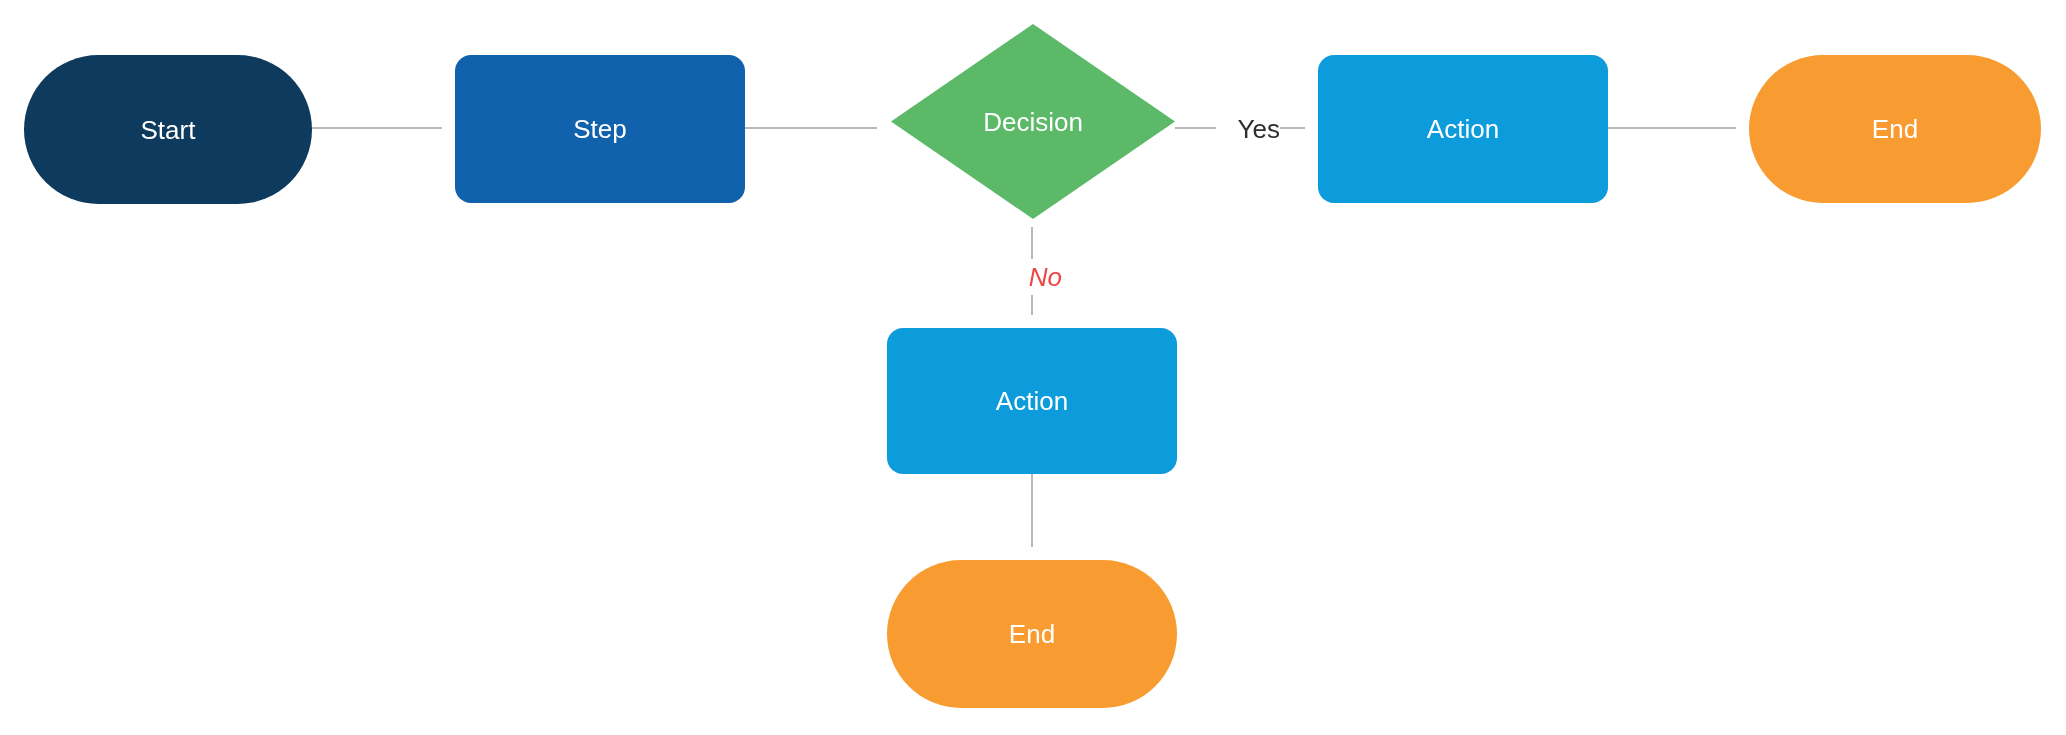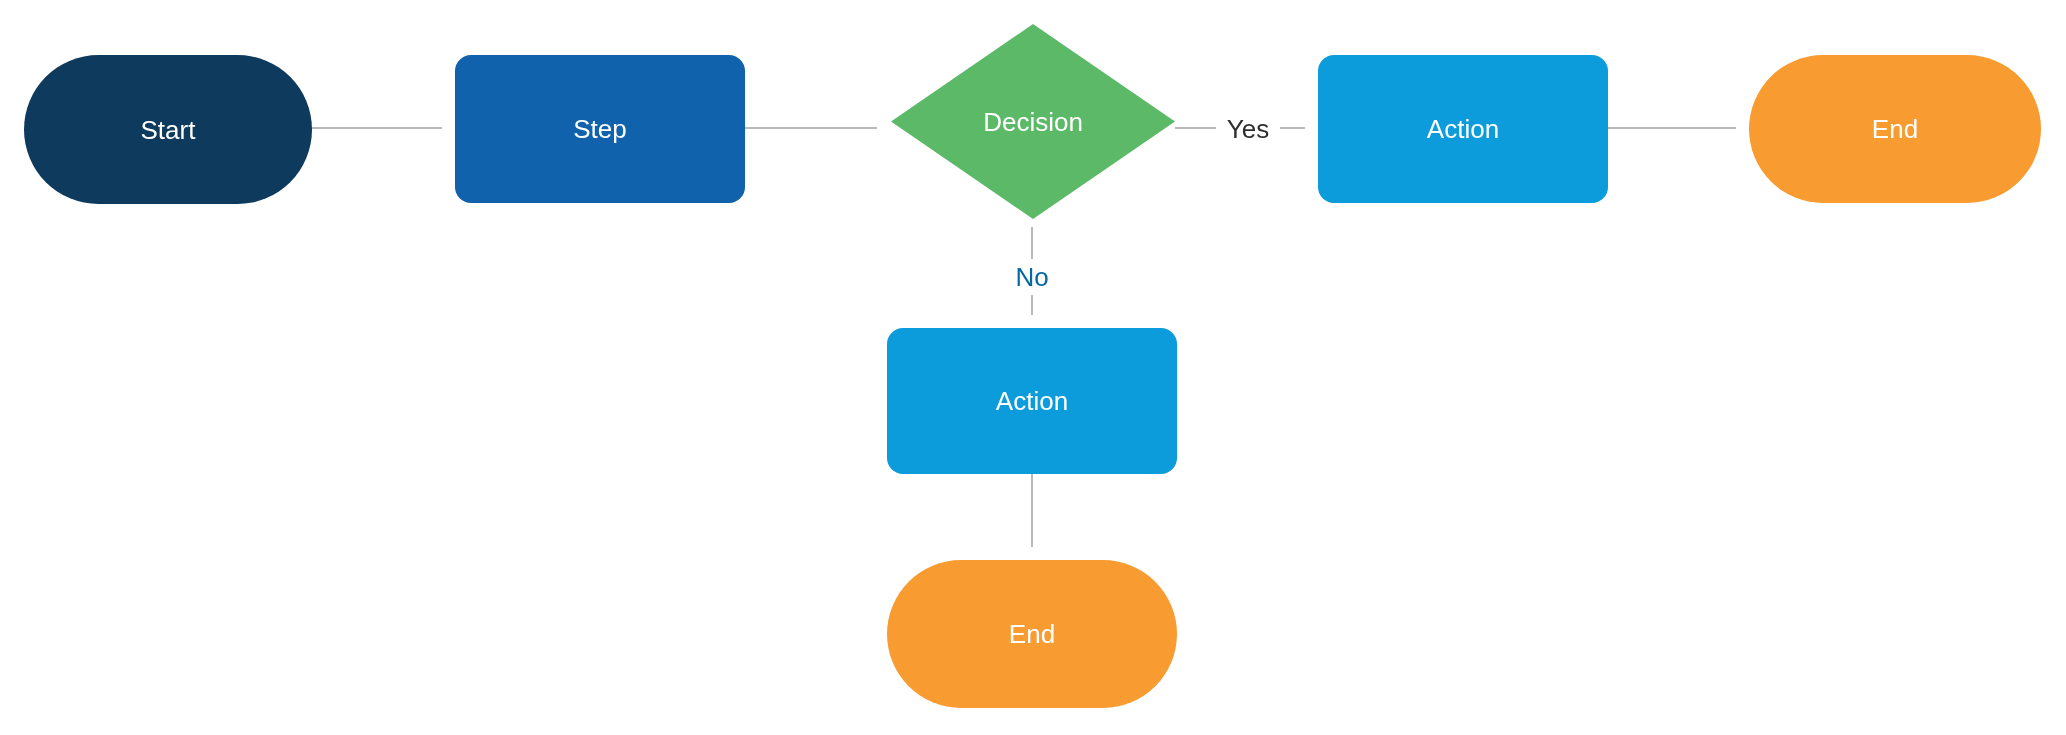--- a/index.html
+++ b/index.html
@@ -53,21 +53,21 @@
     border-left: 8px solid transparent;
     border-right: 8px solid transparent;
     
   }
   .edge-label {
     position: absolute;
     background: #ffffff;
     font-size: 26px;
     line-height: 36px;
     height: 36px;
-    text-align: center;
+    text-align: right;
     user-select: none;
   }
 
   
   #n-start      { left: 24px;   top: 55px;  width: 288px; height: 149px; }
   #n-step       { left: 455px;  top: 55px;  width: 290px; height: 148px; }
   #n-decision   { left: 891px;  top: 24px;  width: 284px; height: 195px; }
   #n-action-yes { left: 1318px; top: 55px;  width: 290px; height: 148px; }
   #n-end-yes    { left: 1749px; top: 55px;  width: 292px; height: 148px; }
   #n-action-no  { left: 887px;  top: 328px; width: 290px; height: 146px; }
@@ -102,21 +102,21 @@
 
   <div class="edge-h" id="e3" style="background: rgb(185, 185, 185);"></div>
   <div class="arr-r" id="a3" style="border-left-color: rgb(185, 185, 185);"></div>
   <div class="edge-label" id="lbl-yes" style="color: rgb(46, 46, 46);">Yes</div>
 
   <div class="edge-h" id="e4" style="background: rgb(185, 185, 185);"></div>
   <div class="arr-r" id="a4" style="border-left-color: rgb(185, 185, 185);"></div>
 
   <div class="edge-v" id="e5" style="background: rgb(185, 185, 185);"></div>
   <div class="arr-d" id="a5" style="border-top-color: rgb(185, 185, 185);"></div>
-  <div class="edge-label" id="lbl-no" style="color: #0369a1;">No</div>
+  <div class="edge-label" id="lbl-no" style="color: #ef4444; font-style: italic;">No</div>
 
   <div class="edge-v" id="e6" style="background: rgb(185, 185, 185);"></div>
   <div class="arr-d" id="a6" style="border-top-color: rgb(185, 185, 185);"></div>
 
   <div class="node terminator" id="n-start" style="background: rgb(14, 58, 94); color: rgb(255, 255, 255);">
     <span>Start</span>
   </div>
 
   <div class="node process" id="n-step" style="background: rgb(16, 98, 172); color: rgb(255, 255, 255);">
     <span>Step</span>

